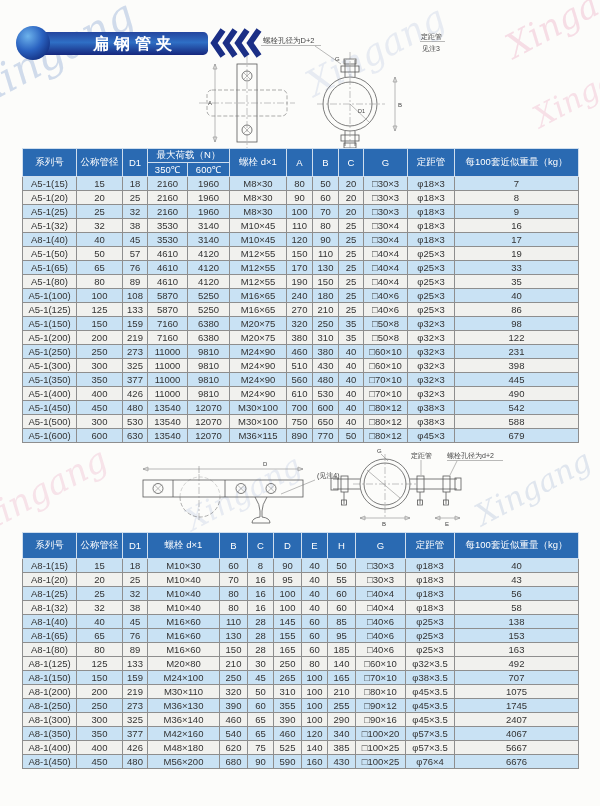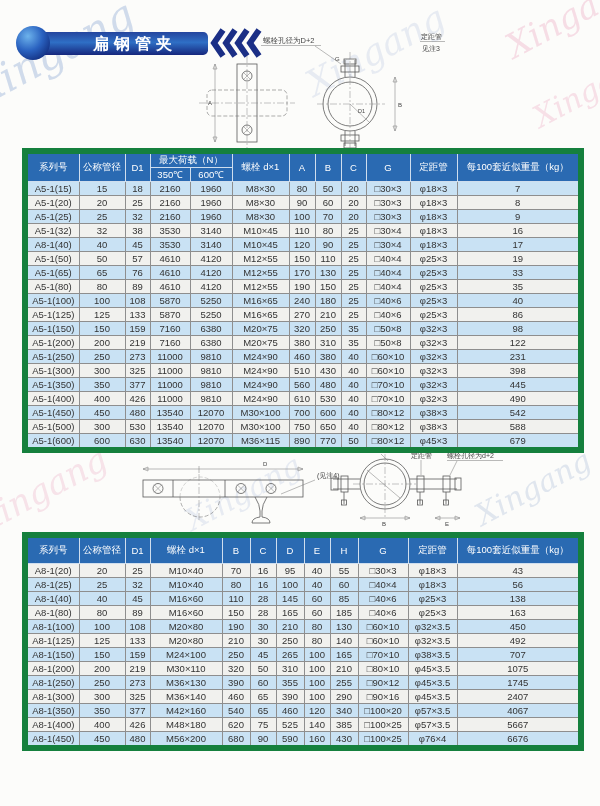--- a/index.html
+++ b/index.html
@@ -28,21 +28,21 @@
   }
   .banner-chevrons{position:absolute;left:200px;top:4px;}
   
   .diagram{position:absolute;z-index:1;}
   .diagram text{fill:#444;}
   .diagram .ln{stroke:#5a5a5a;stroke-width:0.8;fill:none;}
   .diagram .thin{stroke:#777;stroke-width:0.5;fill:none;}
   .diagram .dash{stroke:#777;stroke-width:0.6;fill:none;stroke-dasharray:4 2;}
   .diagram .cl{stroke:#888;stroke-width:0.5;fill:none;stroke-dasharray:7 2 2 2;}
   
-  .spec-table{position:absolute;left:22px;z-index:2;border-collapse:collapse;table-layout:fixed;width:556px;border:6px solid #15803d;}
+  .spec-table{position:absolute;left:22px;z-index:2;border-collapse:collapse;table-layout:fixed;width:556px;border:1px solid #15803d;}
   .spec-table td{
     border:1px solid #8e8e8e;font-size:9.5px;text-align:center;vertical-align:middle;
     padding:0;height:13px;color:#333;overflow:hidden;white-space:nowrap;
   }
   .spec-table thead td{
     background:#2a6ab2;color:#ffffff;border:1px solid #cfdeee;font-size:9.5px;height:13px;
   }
   .spec-table tbody tr td{background:#f1f1ee;}
   .spec-table tbody tr.alt td{background:#c9e2f4;}
   #table1{top:148px;}
@@ -518,20 +518,34 @@
       <td>C</td>
       <td>D</td>
       <td>E</td>
       <td>H</td>
       <td>G</td>
       <td>定距管</td>
       <td>每100套近似重量（kg）</td>
     </tr>
   </thead>
   <tbody>
+      <tr class="alt">
+        <td>A8-1(15)</td>
+        <td>15</td>
+        <td>18</td>
+        <td>M10×30</td>
+        <td>60</td>
+        <td>8</td>
+        <td>90</td>
+        <td>40</td>
+        <td>50</td>
+        <td>□30×3</td>
+        <td>φ18×3</td>
+        <td>40</td>
+      </tr>
       <tr>
         <td>A8-1(20)</td>
         <td>20</td>
         <td>25</td>
         <td>M10×40</td>
         <td>70</td>
         <td>16</td>
         <td>95</td>
         <td>40</td>
         <td>55</td>
@@ -545,63 +559,77 @@
         <td>32</td>
         <td>M10×40</td>
         <td>80</td>
         <td>16</td>
         <td>100</td>
         <td>40</td>
         <td>60</td>
         <td>□40×4</td>
         <td>φ18×3</td>
         <td>56</td>
+      </tr>
+      <tr>
+        <td>A8-1(32)</td>
+        <td>32</td>
+        <td>38</td>
+        <td>M10×40</td>
+        <td>80</td>
+        <td>16</td>
+        <td>100</td>
+        <td>40</td>
+        <td>60</td>
+        <td>□40×4</td>
+        <td>φ18×3</td>
+        <td>58</td>
       </tr>
       <tr class="alt">
         <td>A8-1(40)</td>
         <td>40</td>
         <td>45</td>
         <td>M16×60</td>
         <td>110</td>
         <td>28</td>
         <td>145</td>
         <td>60</td>
         <td>85</td>
         <td>□40×6</td>
         <td>φ25×3</td>
         <td>138</td>
+      </tr>
+      <tr class="alt">
+        <td>A8-1(65)</td>
+        <td>65</td>
+        <td>76</td>
+        <td>M16×60</td>
+        <td>130</td>
+        <td>28</td>
+        <td>155</td>
+        <td>60</td>
+        <td>95</td>
+        <td>□40×6</td>
+        <td>φ25×3</td>
+        <td>153</td>
       </tr>
       <tr>
         <td>A8-1(80)</td>
         <td>80</td>
         <td>89</td>
         <td>M16×60</td>
         <td>150</td>
         <td>28</td>
         <td>165</td>
         <td>60</td>
         <td>185</td>
         <td>□40×6</td>
         <td>φ25×3</td>
         <td>163</td>
       </tr>
-      <tr class="alt">
-        <td>A8-1(100)</td>
-        <td>100</td>
-        <td>108</td>
-        <td>M20×80</td>
-        <td>190</td>
-        <td>30</td>
-        <td>210</td>
-        <td>80</td>
-        <td>130</td>
-        <td>□60×10</td>
-        <td>φ32×3.5</td>
-        <td>450</td>
-      </tr>
       <tr>
         <td>A8-1(125)</td>
         <td>125</td>
         <td>133</td>
         <td>M20×80</td>
         <td>210</td>
         <td>30</td>
         <td>250</td>
         <td>80</td>
         <td>140</td>

